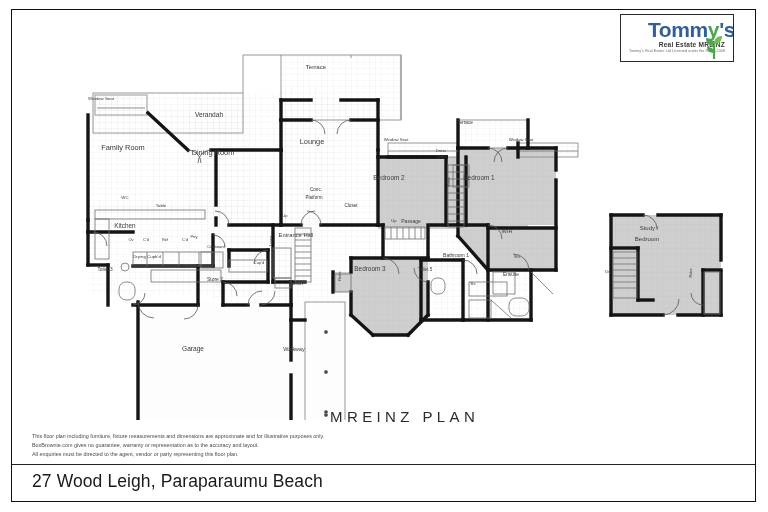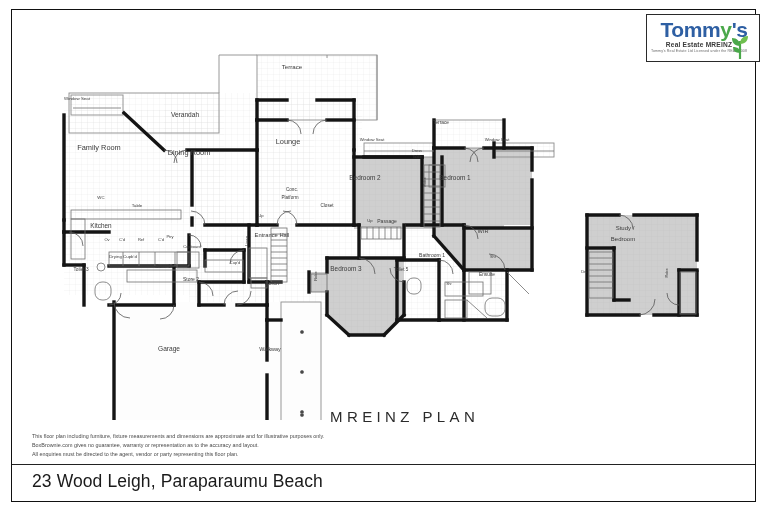--- a/index.html
+++ b/index.html
@@ -25,26 +25,26 @@
     position: absolute;
     left: 11px; top: 9px;
     width: 745px; height: 493px;
     border: 1.5px solid #111;
     box-sizing: border-box;
     background: #fff;
   }
   
   .logo-box {
     position: absolute;
-    left: 646px; top: 14px;
+    left: 620px; top: 14px;
     width: 114px; height: 48px;
     border: 1px solid #2a2a2a;
     box-sizing: border-box;
     background: #fff;
-    text-align: center;
+    text-align: right;
     overflow: hidden;
   }
   .logo-word {
     position: absolute;
     left: 0; top: 3px;
     width: 114px;
     font-size: 21px;
     font-weight: bold;
     color: #2e5fa3;
     letter-spacing: -0.4px;
@@ -69,21 +69,21 @@
     letter-spacing: 0.1px;
   }
   .logo-leaf {
     position: absolute;
     right: 9px; top: 18px;
     width: 20px; height: 26px;
   }
   
   .plan {
     position: absolute;
-    left: 9px; top: 20px;
+    left: 33px; top: 20px;
     width: 720px; height: 400px;
   }
   .plan svg { display: block; }
 
   
   .floorplan-title {
     position: absolute;
     left: 330px; top: 408px;
     font-size: 15px;
     letter-spacing: 4.4px;
@@ -458,14 +458,14 @@
 
   <div class="floorplan-title">MREINZ PLAN</div>
 
   <div class="disclaimer">
     <div>This floor plan including furniture, fixture measurements and dimensions are approximate and for illustrative purposes only.</div>
     <div>BoxBrownie.com gives no guarantee, warranty or representation as to the accuracy and layout.</div>
     <div>All enquiries must be directed to the agent, vendor or party representing this floor plan.</div>
   </div>
 
   <div class="addr-rule"></div>
-  <div class="address">23 Wood Leigh, Paraparaumu Beach</div>
+  <div class="address">27 Wood Leigh, Paraparaumu Beach</div>
 </div>
 
 </body></html>

